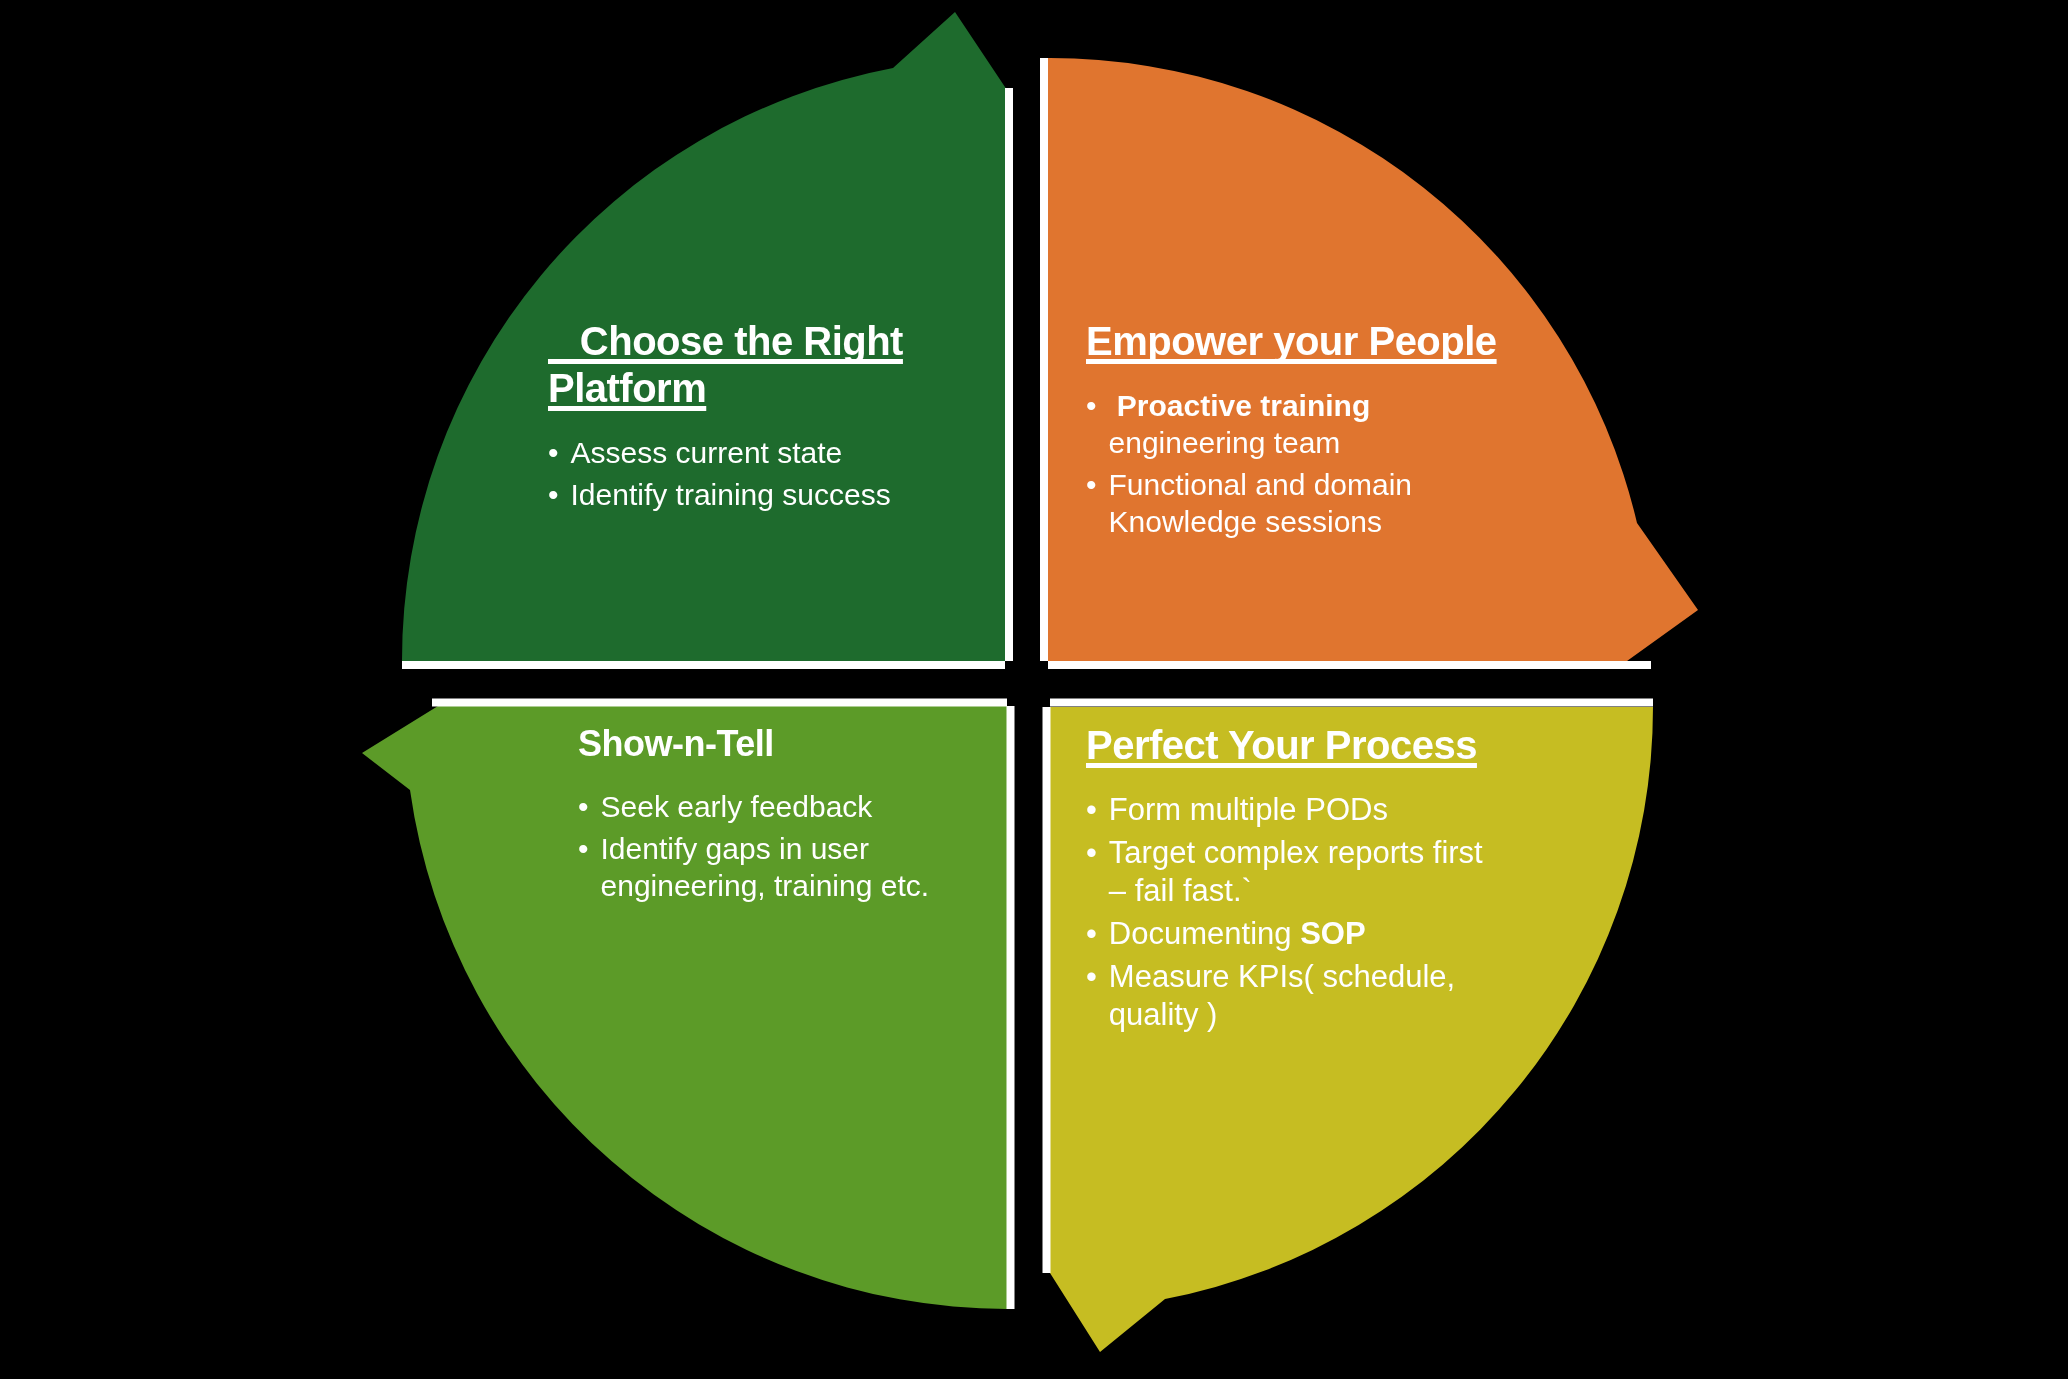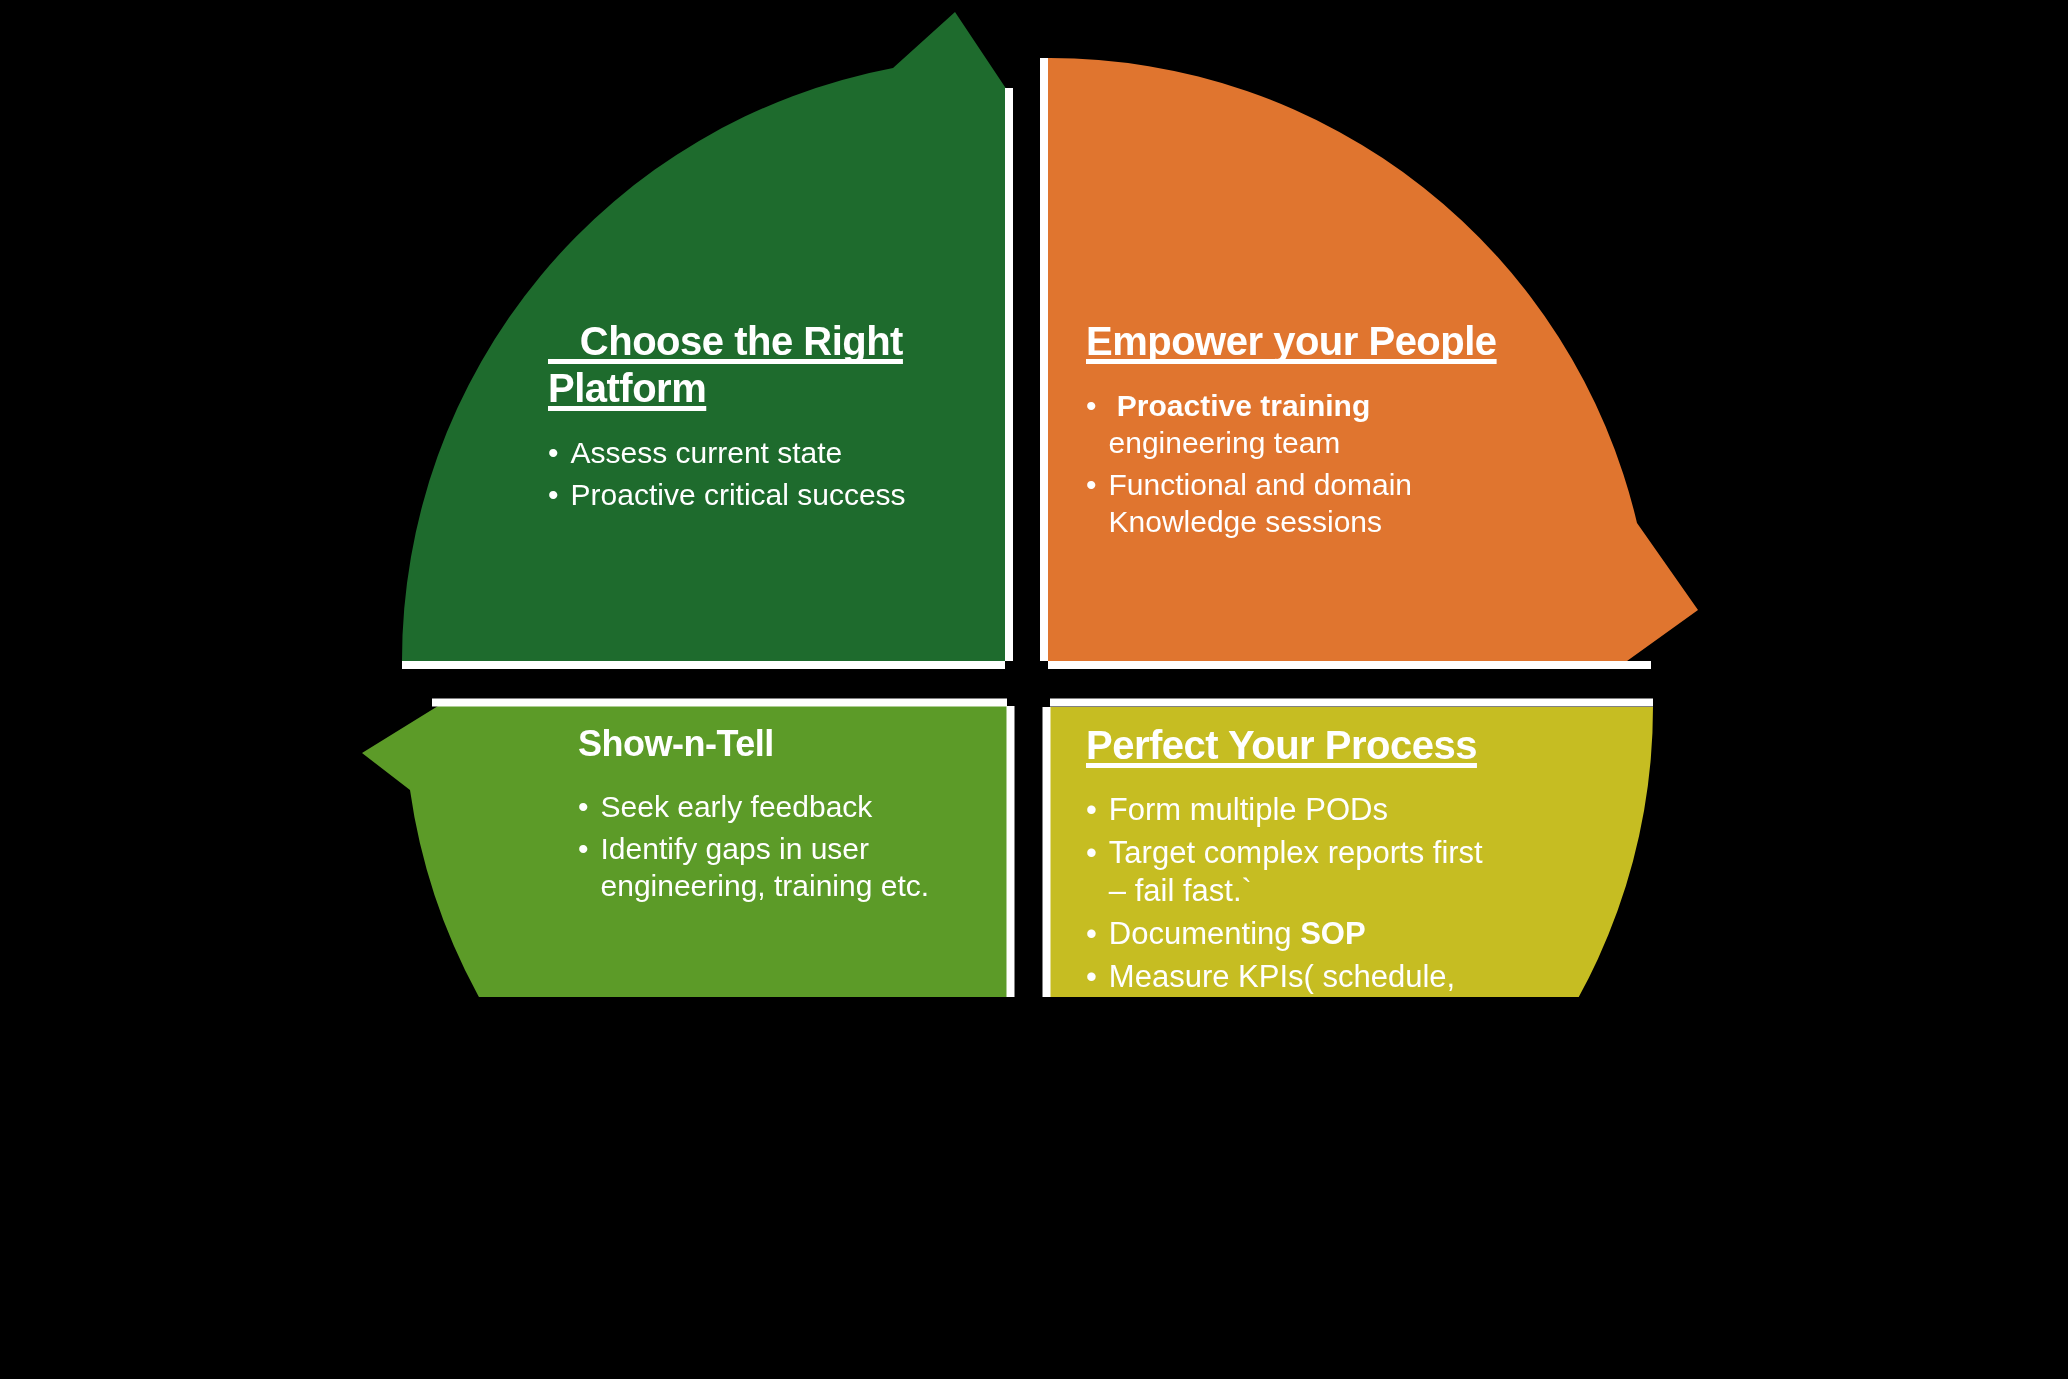--- a/index.html
+++ b/index.html
@@ -1,16 +1,16 @@
 <!DOCTYPE html>
 <html><head>
 <meta charset="utf-8">
 <style>
   html,body{margin:0;padding:0;background:#000;}
-  #stage{position:relative;width:2068px;height:997px;background:#000;overflow:hidden;
+  #stage{position:relative;width:2068px;height:1379px;background:#000;overflow:hidden;
          font-family:"Liberation Sans", sans-serif;color:#fff;}
   #stage svg{position:absolute;left:0;top:0;}
   .tb{position:absolute;color:#fff;}
   .title{font-weight:bold;font-size:40px;line-height:47px;letter-spacing:-0.5px;}
   .title .tline{display:block;white-space:pre;}
   .title-sm{font-size:36px;line-height:44px;}
   .u .tline{text-decoration:underline;text-decoration-thickness:5px;
             text-underline-offset:4px;text-decoration-skip-ink:none;}
   ul.blist{list-style:none;margin:22px 0 0 0;padding:0;font-size:30px;line-height:37px;}
   ul.blist li{display:flex;gap:12px;margin-top:5px;}
@@ -60,21 +60,21 @@
     <ul class="blist">
       <li>
         <span class="mk">•</span>
         <span class="ct">
           <span class="bline">Assess current state</span>
         </span>
       </li>
       <li>
         <span class="mk">•</span>
         <span class="ct">
-          <span class="bline">Proactive critical success</span>
+          <span class="bline">Identify training success</span>
         </span>
       </li>
     </ul>
   </div>
 
   <div class="tb tb-tr">
     <div class="title u">
       <span class="tline">Empower your People</span>
     </div>
     <ul class="blist">

